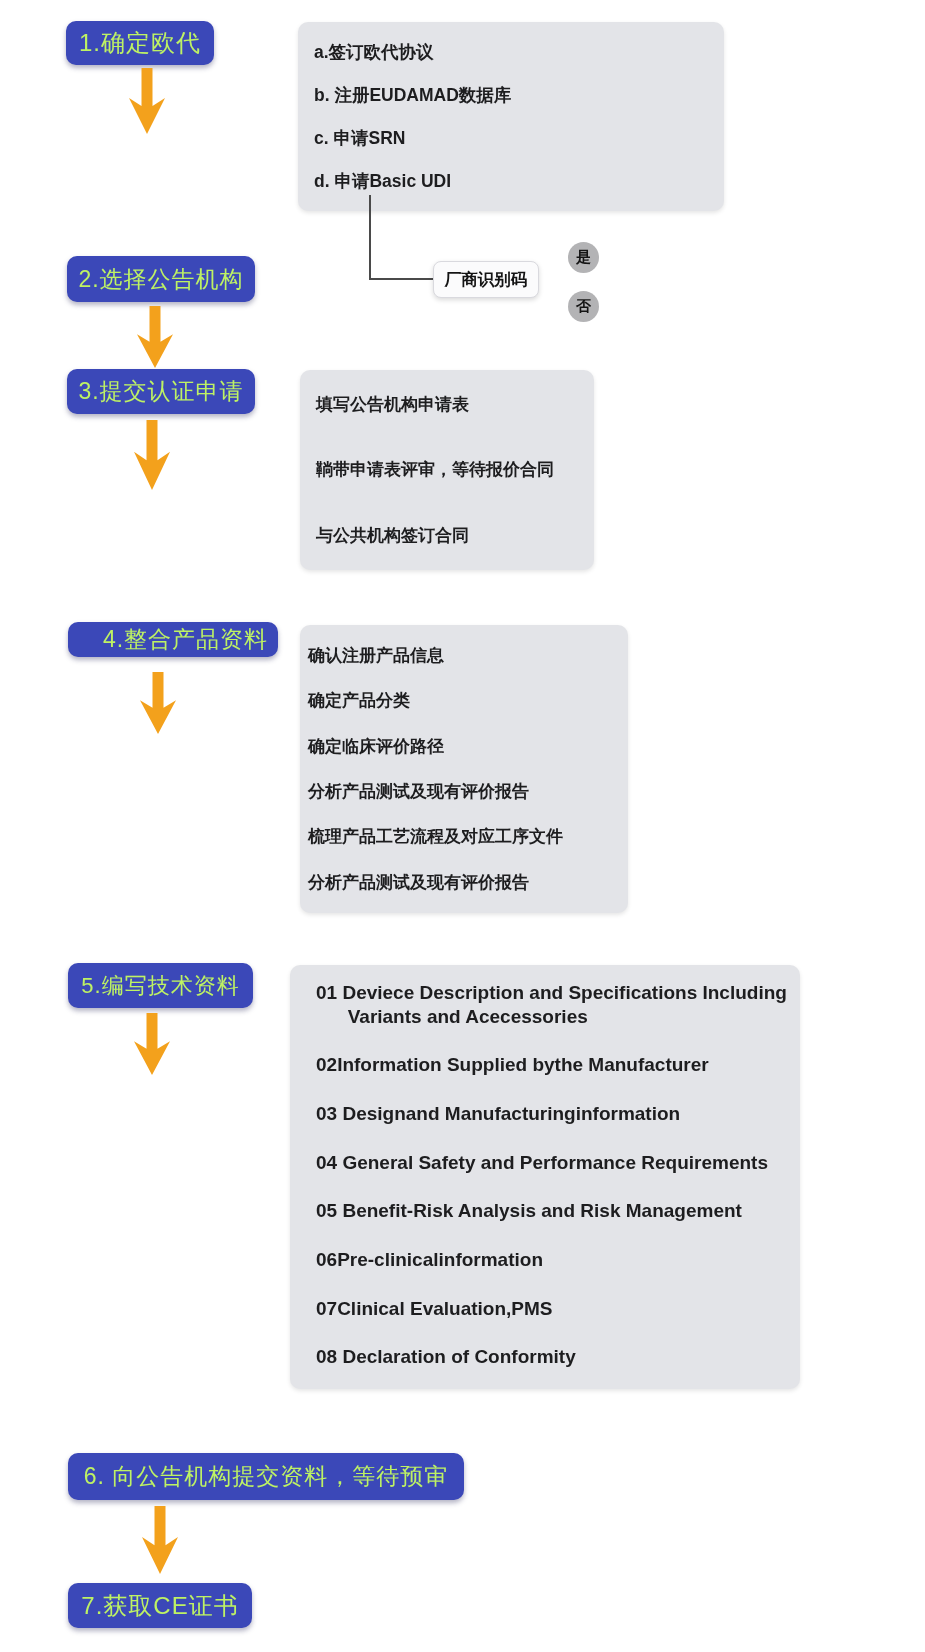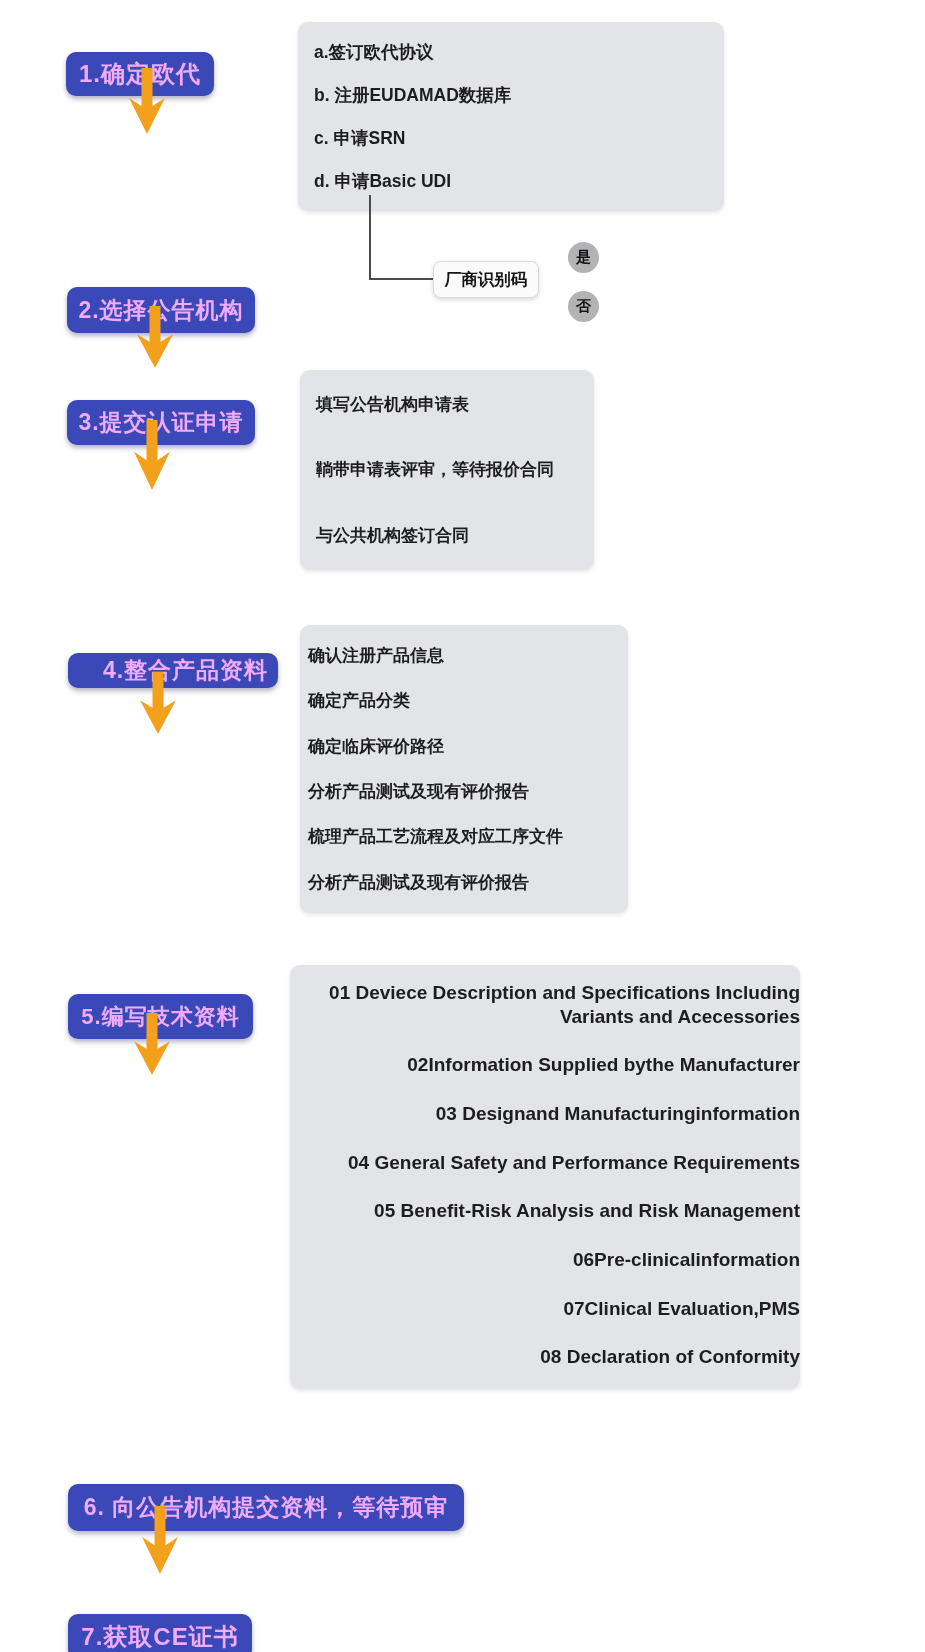--- a/index.html
+++ b/index.html
@@ -18,30 +18,29 @@
   #canvas{
     position:relative;
     width:925px;
     height:1652px;
     background:#ffffff;
     overflow:hidden;
   }
   .btn{
     position:absolute;
     background:var(--blue);
-    color:#f0abfc;
+    color:#bef264;
     border-radius:10px;
     display:flex;
     align-items:center;
     justify-content:center;
-    font-weight:700;
+    font-weight:400;
     letter-spacing:1px;
     box-shadow:0 3px 5px rgba(40,40,90,.35);
     white-space:nowrap;
-    margin-top:31px;
   }
   #btn1{left:66px;top:21px;width:148px;height:44px;font-size:24px;}
   #btn2{left:67px;top:256px;width:188px;height:46px;font-size:23px;}
   #btn3{left:67px;top:369px;width:188px;height:45px;font-size:23px;}
   #btn4{left:68px;top:622px;width:185px;height:35px;font-size:23px;padding-left:25px;}
   #btn5{left:68px;top:963px;width:185px;height:45px;font-size:22px;}
   #btn6{left:68px;top:1453px;width:396px;height:47px;font-size:23px;}
   #btn7{left:68px;top:1583px;width:184px;height:45px;font-size:24px;}
 
   .arrow{position:absolute;width:40px;}
@@ -71,21 +70,21 @@
   #box1{left:298px;top:22px;width:410px;height:173px;padding:8px 0 8px 16px;font-size:17.5px;}
   #box3{left:300px;top:370px;width:278px;height:184px;padding:8px 0 8px 16px;font-size:17px;gap:12px;}
   #box4{left:300px;top:625px;width:320px;height:272px;padding:8px 0 8px 8px;font-size:17px;}
   #box5{
     left:290px;top:965px;width:510px;height:424px;
     padding:16px 0 20px 26px;
     justify-content:space-between;
     font-size:19px;
     box-sizing:border-box;
   }
-  #box5 .line{line-height:1.25;text-align:right;}
+  #box5 .line{line-height:1.25;}
 
   .vline,.hline{position:absolute;background:var(--line);}
   #conn-v{left:369px;top:195px;width:2px;height:84px;}
   #conn-h{left:369px;top:278px;width:64px;height:2px;}
 
   #idbox{
     position:absolute;
     left:433px;top:261px;width:106px;height:37px;
     background:#fbfbfc;
     border:1px solid #d9d9de;

